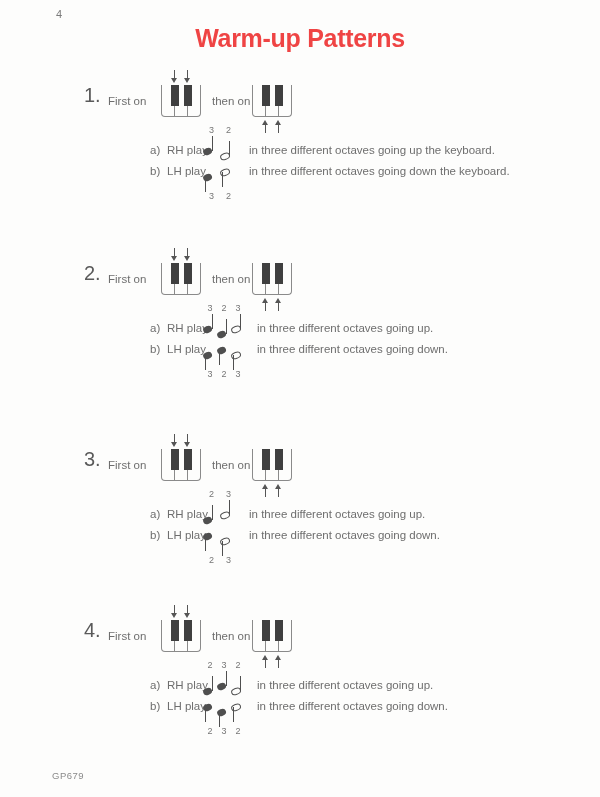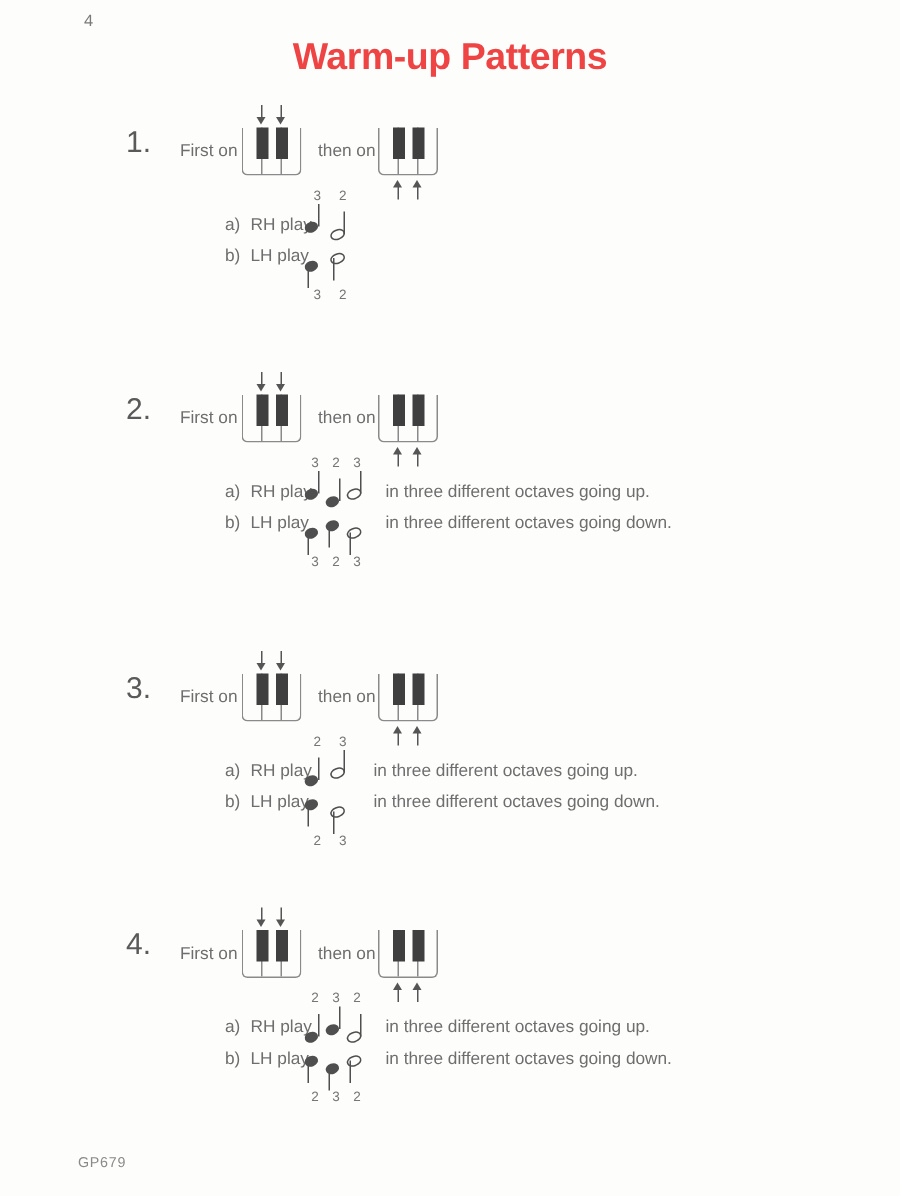--- a/index.html
+++ b/index.html
@@ -8,21 +8,21 @@
     font-family:"Liberation Sans", sans-serif;color:#6e6e6e;
   }
   .page-number{position:absolute;left:56px;top:8px;font-size:11px;color:#7a7a7a;}
   .title{position:absolute;left:0;top:24px;width:100%;text-align:center;
          font-size:25px;font-weight:bold;color:#ef4444;letter-spacing:-0.3px;margin:0;}
   .footer{position:absolute;left:52px;top:770px;font-size:9.5px;color:#8a8a8a;letter-spacing:0.5px;text-align:right;}
 
   .exercise{position:absolute;left:0;width:600px;height:150px;}
   .ex-number{position:absolute;left:84px;top:16px;font-size:20px;color:#5a5a5a;}
   .inline-label{position:absolute;top:27px;font-size:11.5px;color:#6e6e6e;}
-  .first-on{left:120px;}
+  .first-on{left:108px;}
   .then-on{left:212px;}
 
   
   .keyboard{position:absolute;top:17px;width:38px;height:31px;
     border-left:1px solid #8a8a8a;border-right:1px solid #8a8a8a;border-bottom:1px solid #8a8a8a;
     border-radius:0 0 4px 4px;background:#fdfdfc;}
   .kb1{left:161px;} .kb2{left:252px;}
   .wk-divider{position:absolute;top:0;width:1px;height:100%;background:#8a8a8a;}
   .wk-divider.d1{left:12px;} .wk-divider.d2{left:25px;}
   .black-key{position:absolute;top:0;width:8px;height:21px;background:#3f3f3f;}
@@ -112,36 +112,38 @@
           <span class="digit">3</span>
           <span class="stem"></span>
           <span class="head"></span>
         </span>
         <span class="note-slot up p-low half" style="left: 17px; width: 17px;">
           <span class="digit">2</span>
           <span class="stem"></span>
           <span class="head"></span>
         </span>
       </div>
+    <span class="instruction" style="left: 249px;">in three different octaves going up the keyboard.</span>
   </div>
   <div class="row row-b">
     <span class="row-label">b)</span>
     <span class="row-hand">LH play</span>
     <div class="notes">
         <span class="note-slot down p-low quarter" style="left: 0px; width: 17px;">
           <span class="digit">3</span>
           <span class="stem"></span>
           <span class="head"></span>
         </span>
         <span class="note-slot down p-high half" style="left: 17px; width: 17px;">
           <span class="digit">2</span>
           <span class="stem"></span>
           <span class="head"></span>
         </span>
       </div>
+    <span class="instruction" style="left: 249px;">in three different octaves going down the keyboard.</span>
   </div>
 </section>
 <section class="exercise" style="top:246px">
   <div class="ex-number">2.</div>
   <span class="inline-label first-on">First on</span>
   <div class="keyboard kb1">
     <div class="wk-divider d1"></div>
     <div class="wk-divider d2"></div>
     <div class="black-key k1"></div>
     <div class="black-key k2"></div>

